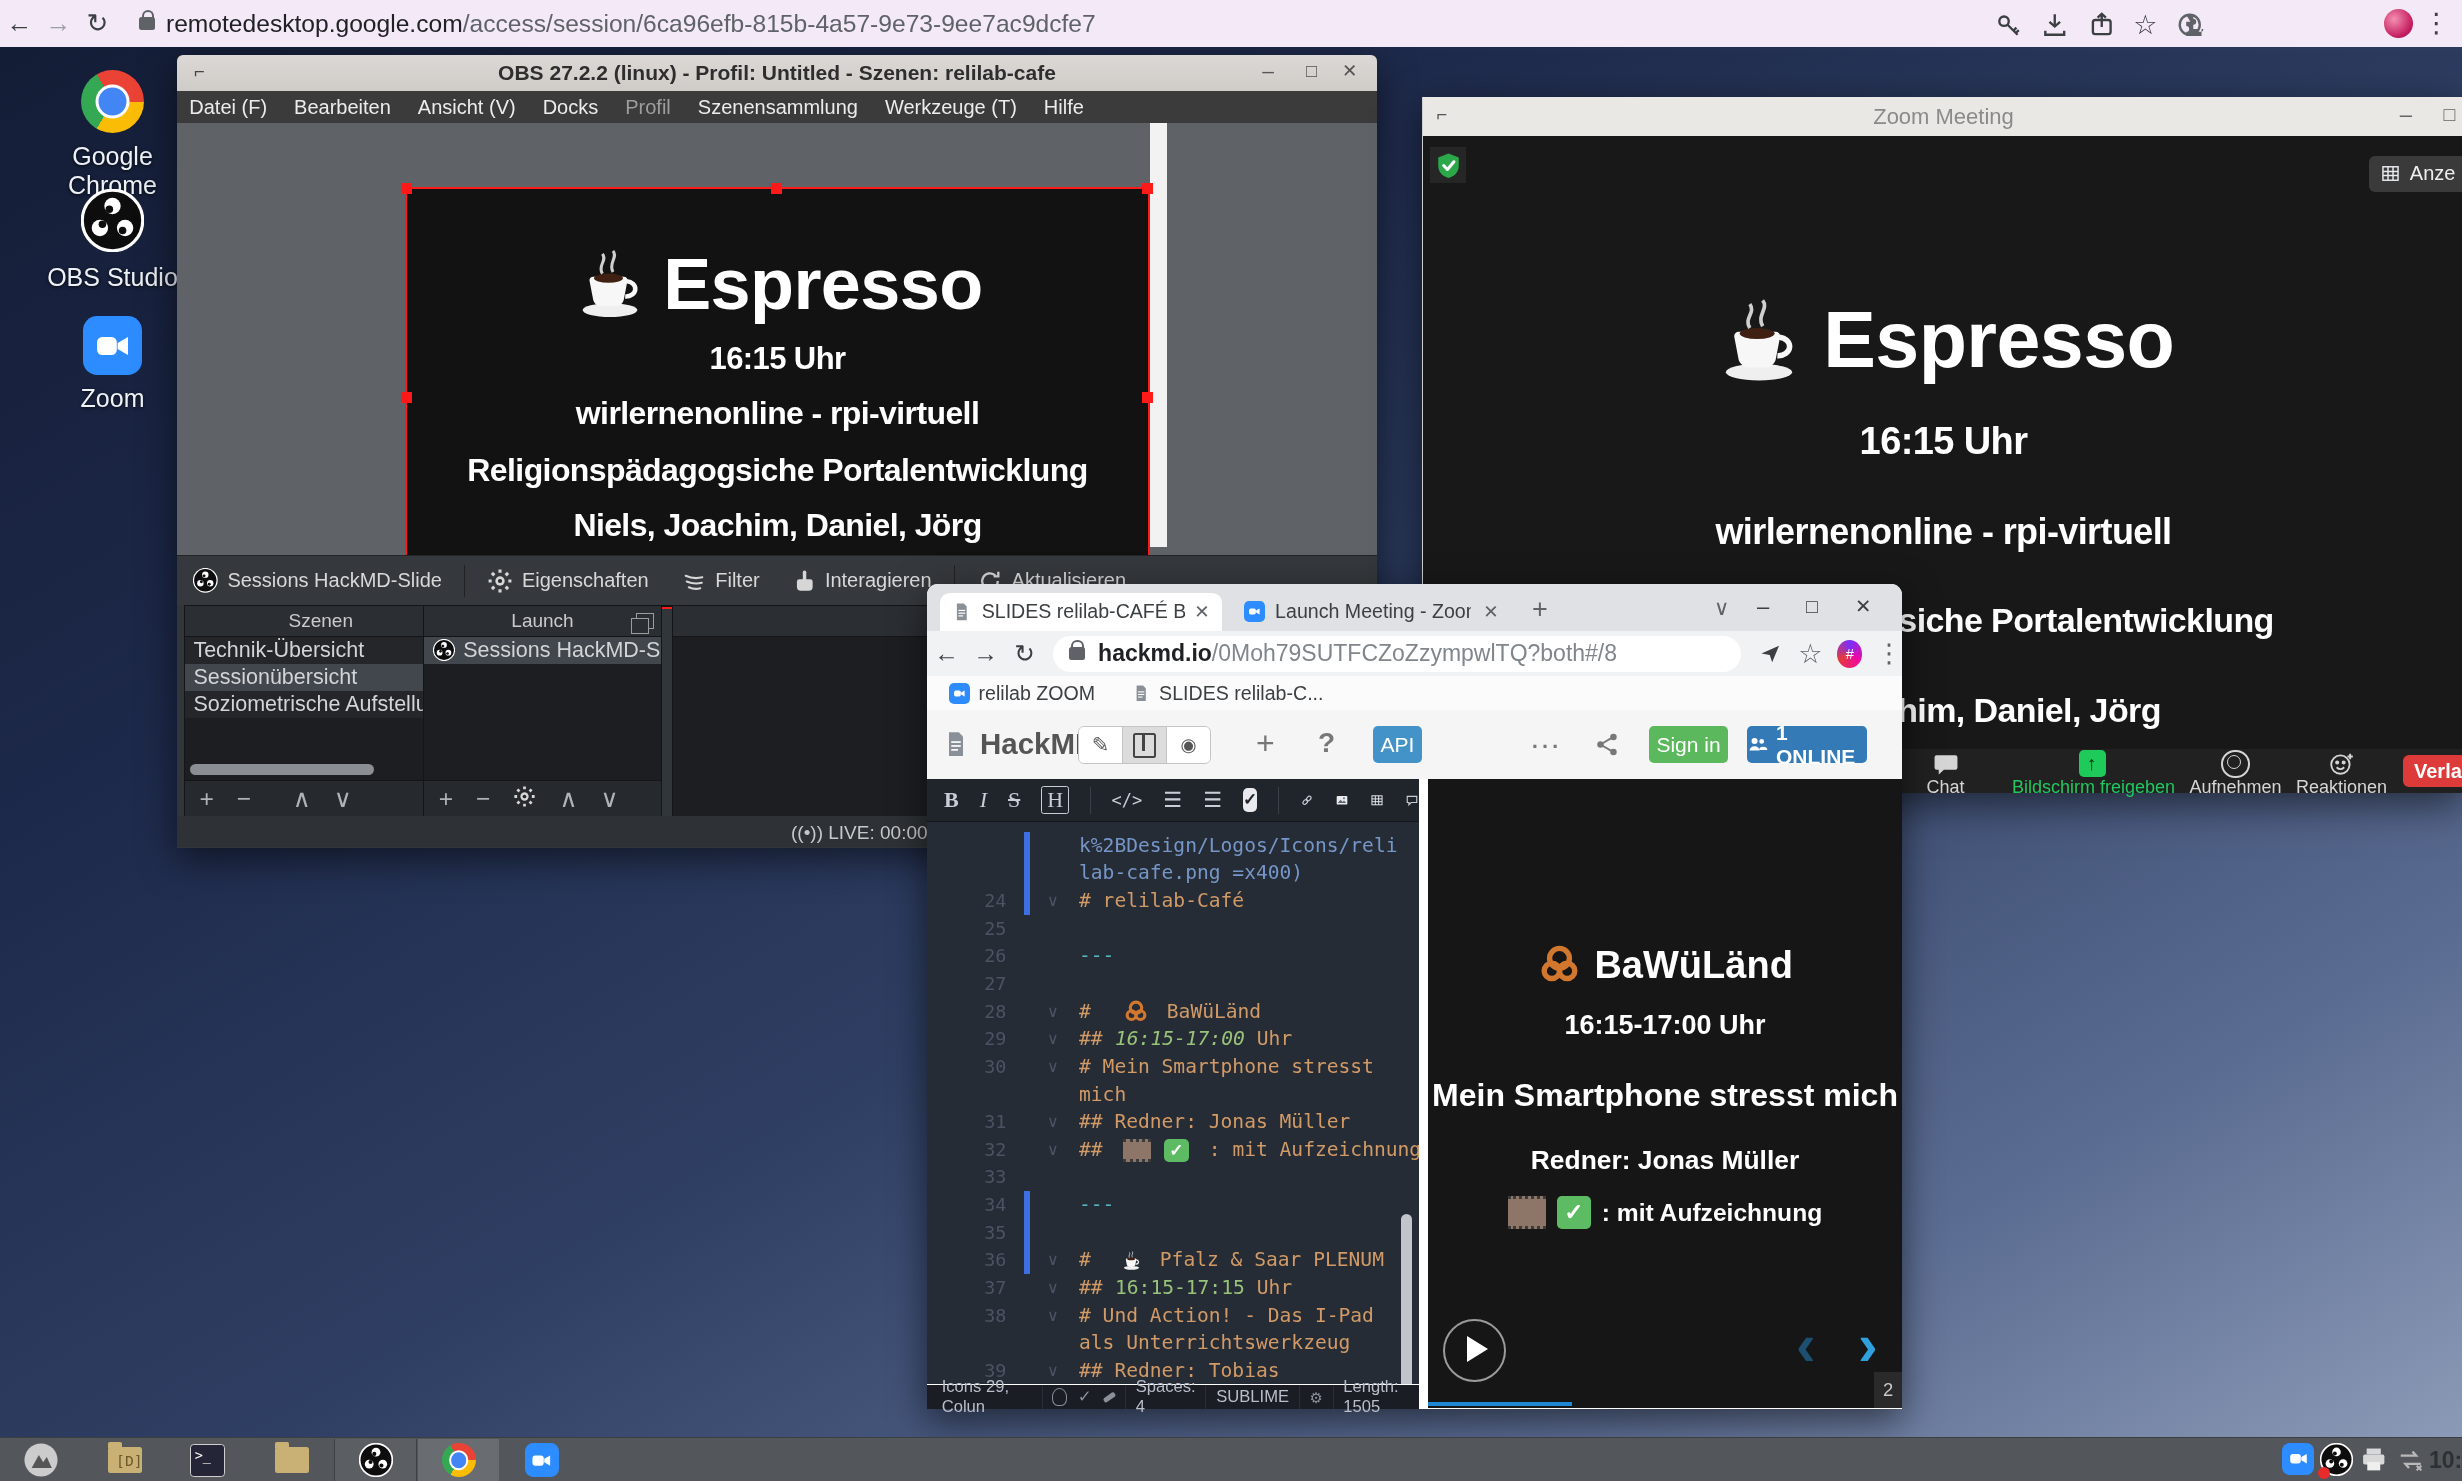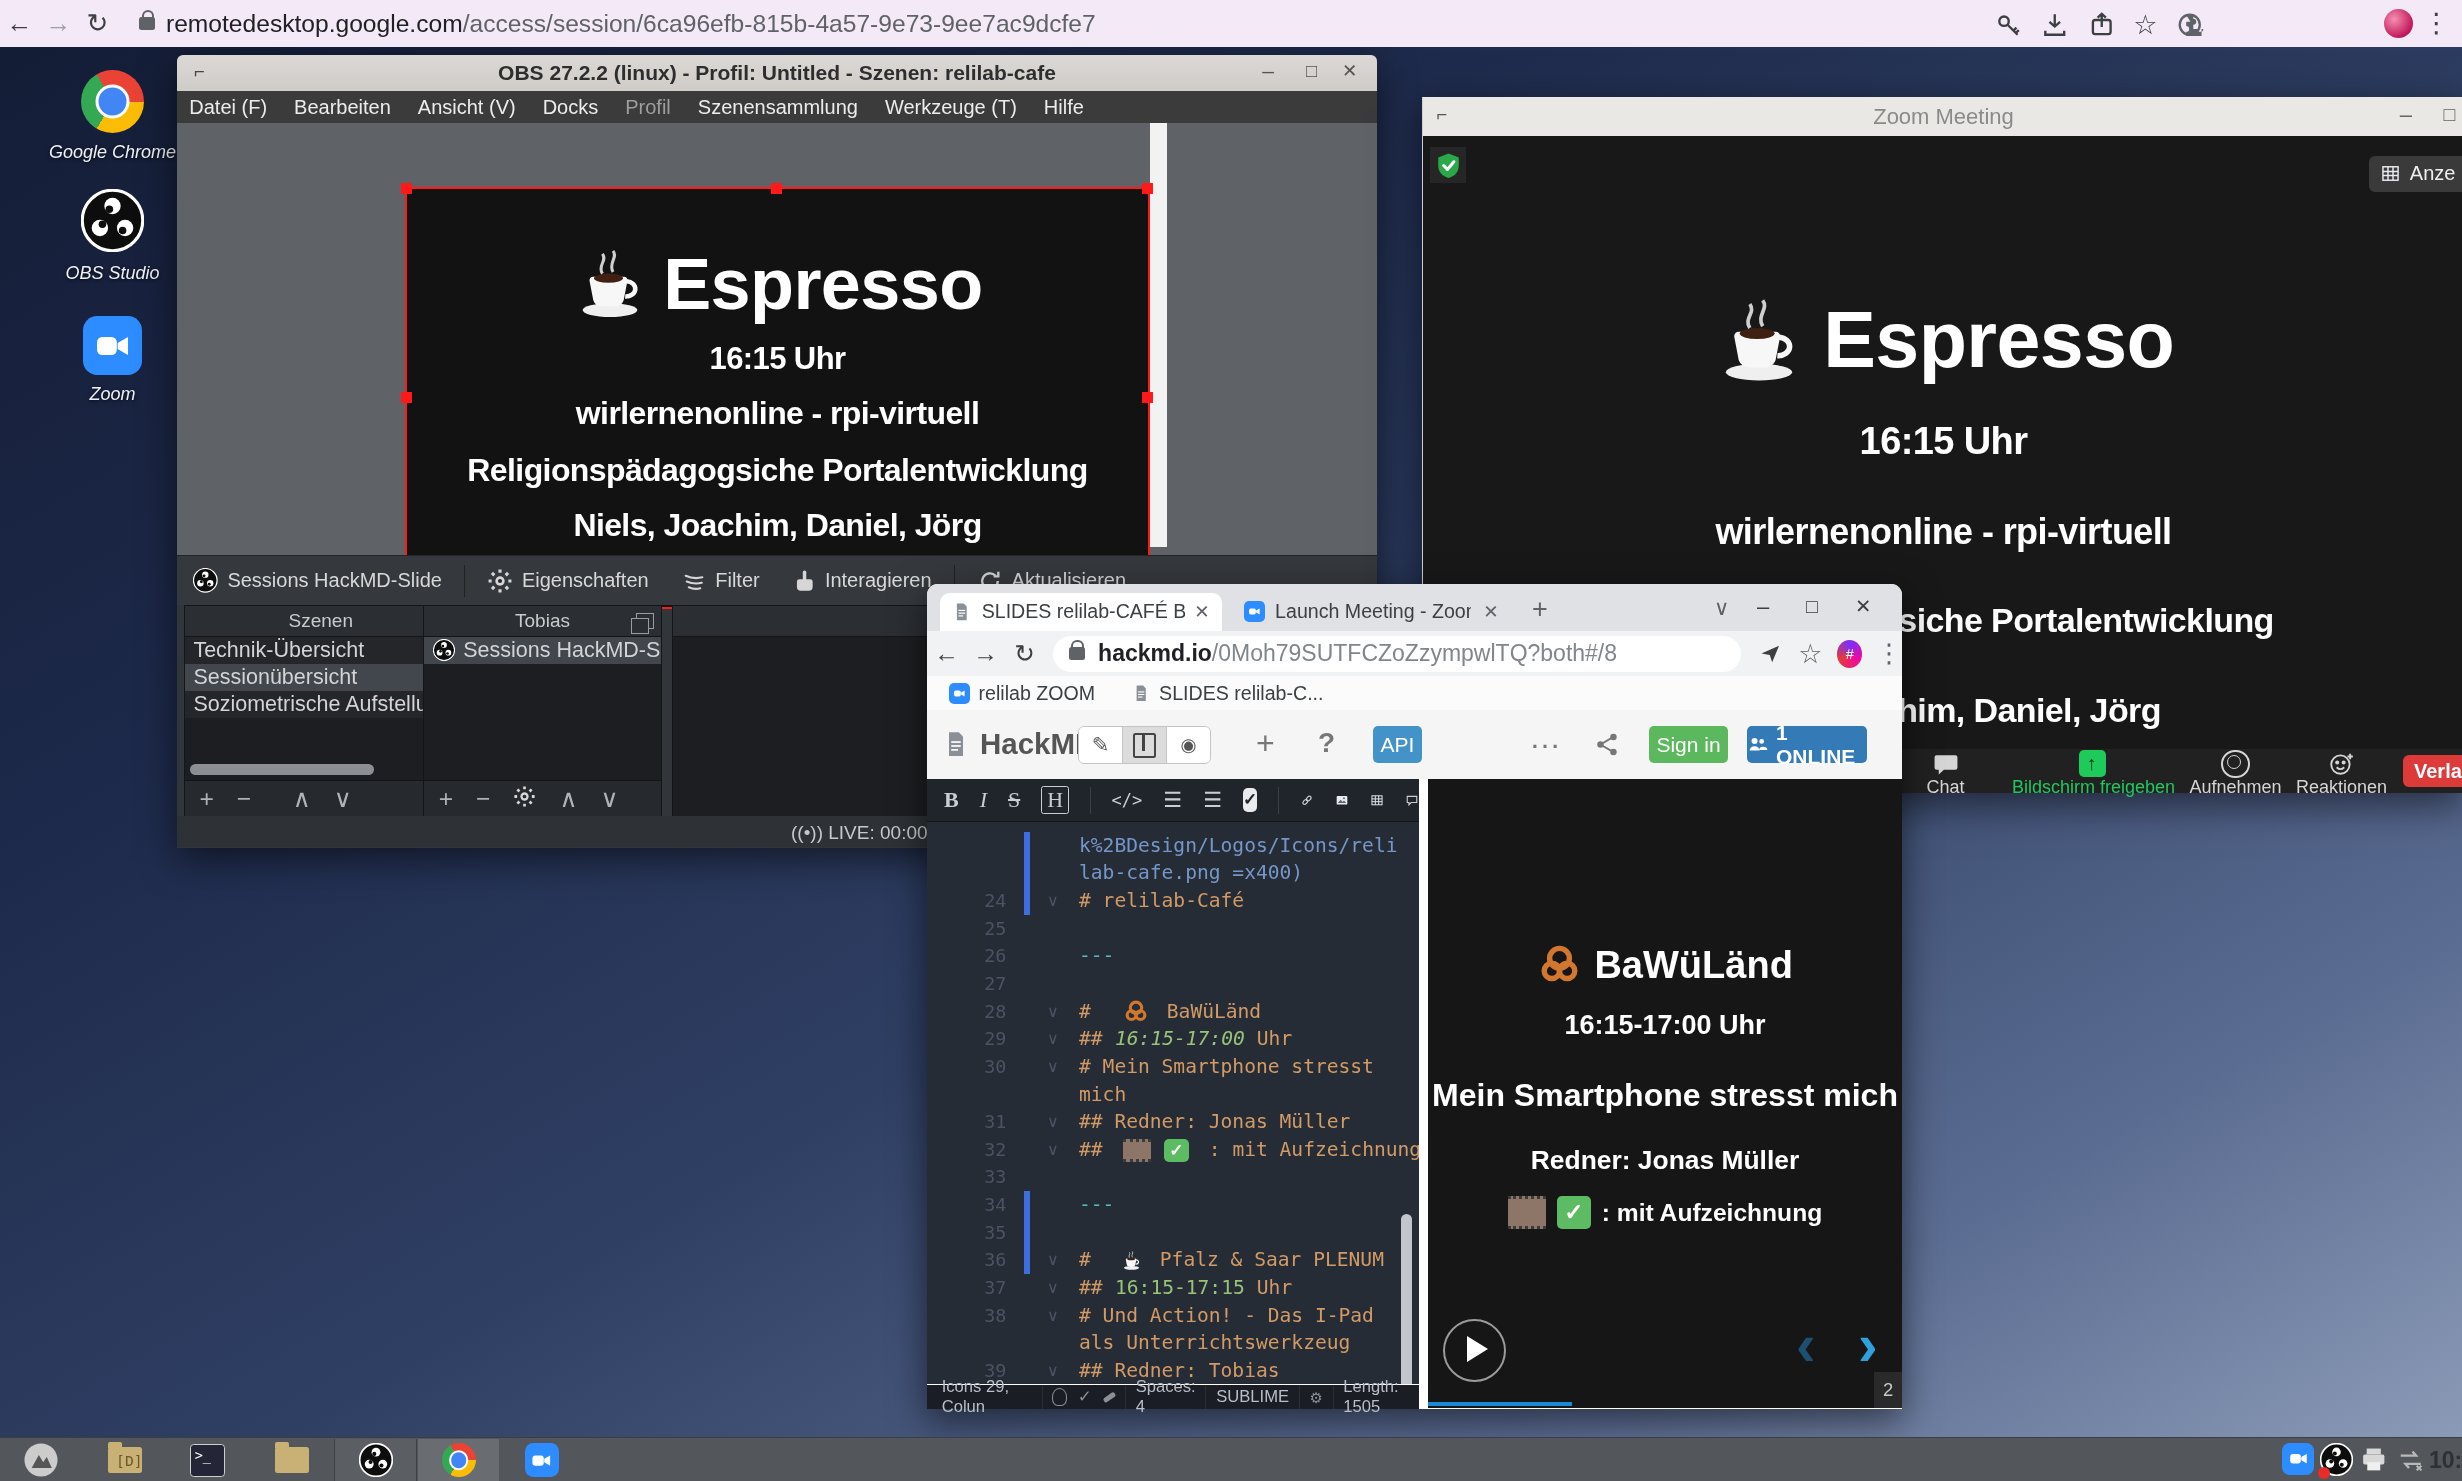--- a/index.html
+++ b/index.html
@@ -9,21 +9,21 @@
   .win{position:absolute;box-shadow:0 11px 37px rgba(0,0,0,.55);}
   
   #topbar{left:0;top:0;width:2462px;height:47px;background:#f4e9f6;z-index:50;display:flex;align-items:center;}
   .tb-ic{font-size:26px;color:#3c4043;width:39px;text-align:center;flex:0 0 auto;}
   .lock{display:inline-block;width:16px;height:12.3px;background:#5f6368;border-radius:2.5px;position:relative;margin-right:11px;}
   .lock:before{content:"";position:absolute;left:2.5px;top:-7.4px;width:8.6px;height:7.4px;border:2.5px solid #5f6368;border-bottom:none;border-radius:6.1px 6.1px 0 0;}
   
   #desktop{left:0;top:47px;width:2462px;height:1390px;
     background:linear-gradient(150deg,#141d36 0%,#1d294a 28%,#2f3f63 55%,#5b6c92 82%,#8b9ab6 100%);}
   .dicon{position:absolute;width:147px;text-align:center;}
-  .dicon .lbl{margin-top:8.6px;font-size:18px;color:#eef1f6;text-shadow:0 1.2px 3.7px rgba(0,0,0,.8);font-style:italic;}
+  .dicon .lbl{margin-top:8.6px;font-size:25px;color:#eef1f6;text-shadow:0 1.2px 3.7px rgba(0,0,0,.8);}
   .chromelogo{position:relative;border-radius:50%;background:conic-gradient(from -30deg,#ea4335 0 120deg,#fbbc05 0 240deg,#34a853 0 360deg);}
   .chromeball{position:absolute;left:50%;top:50%;transform:translate(-50%,-50%);width:46%;height:46%;background:#4285f4;border:6%cm solid #fff;border:3.7px solid #fff;border-radius:50%;}
   .zoomtile{background:#2d8cff;border-radius:24%;display:flex;align-items:center;justify-content:center;}
   
   #obswin{left:177px;top:55px;width:1200px;height:793px;background:#31363b;border-radius:6.1px 6.1px 0 0;z-index:10;}
   #obs-title{position:absolute;left:0;top:0;width:100%;height:36px;background:linear-gradient(#dcd8d5,#cfccc8);border-radius:6.1px 6.1px 0 0;}
   #obs-menu{position:absolute;left:0;top:36px;width:100%;height:32px;background:#3b3b3b;display:flex;align-items:center;padding-left:12.3px;box-sizing:border-box;}
   .menu-item{font-size:20px;color:#ececec;margin-right:27px;white-space:nowrap;}
   #obs-canvas{position:absolute;left:0;top:68px;width:100%;height:433px;background:#5f6267;}
   #obs-slide{position:absolute;left:228px;top:64px;width:741px;height:418px;background:#121212;border:2.5px solid #ff1a1a;box-sizing:content-box;}
@@ -365,21 +365,21 @@
       <div class="ptools">
         <span>+</span>
         <span>−</span>
         <span style="margin-left:18.4px;">∧</span>
         <span>∨</span>
       </div>
     </div>
 
     <div class="panel" style="left:246px;width:239px;height:212px;">
       <div class="phead">
-          <span class="t">Tobias</span>
+          <span class="t">Launch</span>
           <span class="popic"></span>
         </div>
       <div class="pitem" style="background:#42464d;">
         <svg width="22" height="22" viewBox="0 0 100 100" style="margin-right:8.6px;flex:0 0 auto;">
             <use href="#obslogo"></use>
           </svg>
         <span style="overflow:hidden;white-space:nowrap;">Sessions HackMD-Slid</span>
       </div>
       <div class="ptools">
         <span>+</span>

